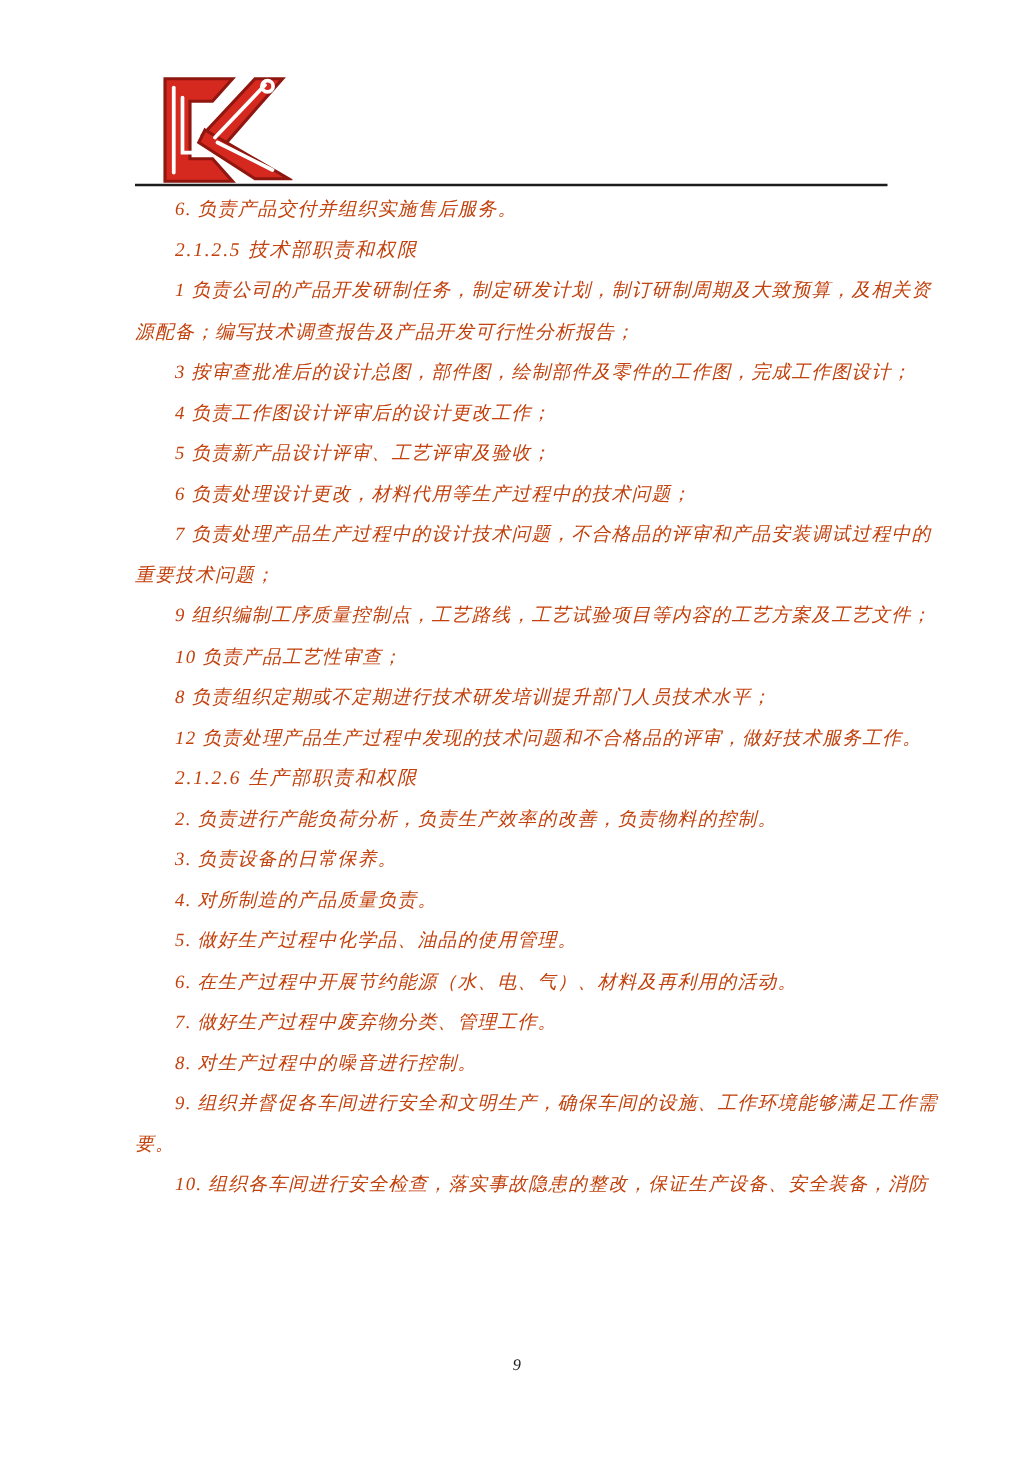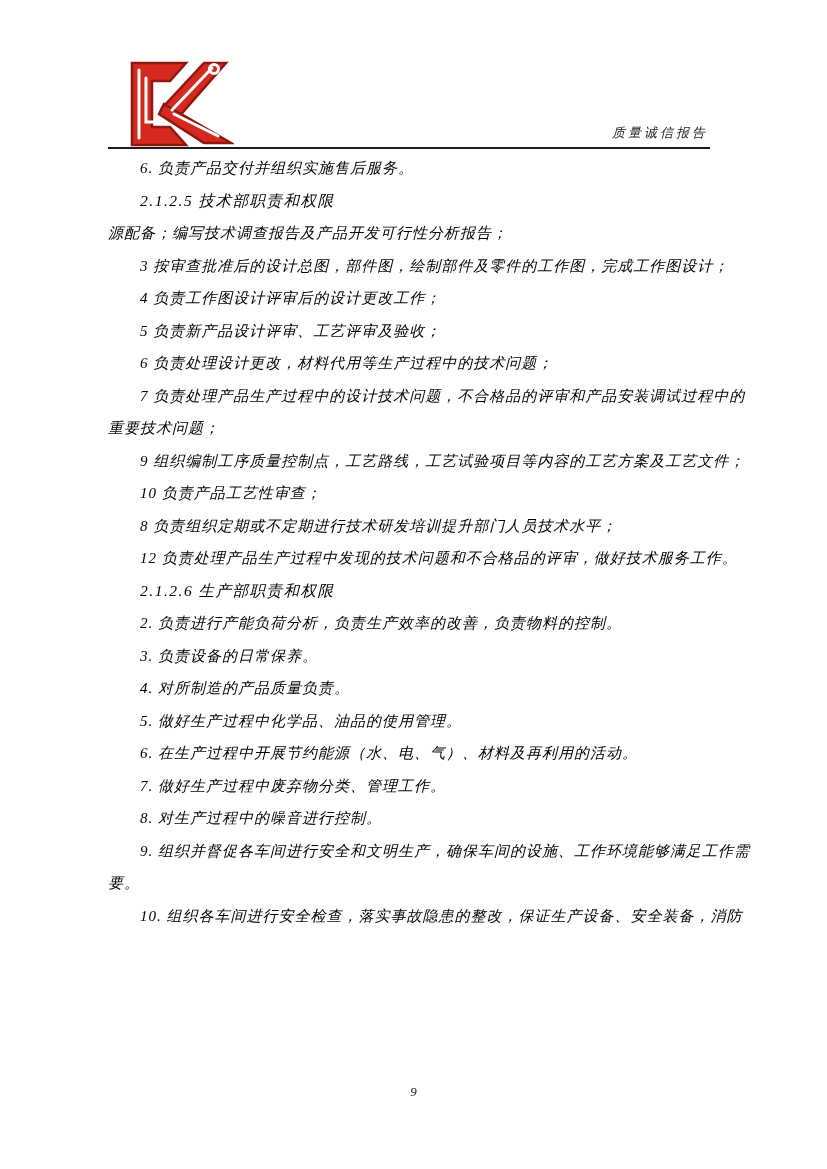--- a/index.html
+++ b/index.html
@@ -26,21 +26,21 @@
   }
   .header-rule {
     position:absolute; left:108px; top:147px; width:602px;
     border-top:2px solid #1c1c1c;
     height:0;
   }
   .body-text {
     position:absolute; left:108px; top:152px; width:612px;
     font-size:15px;
     font-style:italic;
-    color:#000000;
+    color:#c2410c;
     letter-spacing:1px;
   }
   .line {
     height:32.5px;
     line-height:32.5px;
     white-space:nowrap;
   }
   .line.indent { padding-left:32px; }
   .line.heading {
     font-weight:normal;
@@ -71,26 +71,26 @@
     </g>
     <g stroke="#ffffff" stroke-width="3" fill="none" stroke-linecap="round">
       <path d="M11,10 V78"></path>
       <path d="M18,18 V62 H30"></path>
       <path d="M44,50 L84,8"></path>
       <path d="M46,54 L90,76"></path>
     </g>
     <circle cx="86" cy="9" r="4.5" fill="none" stroke="#ffffff" stroke-width="3"></circle>
   </svg>
 
-  <div class="header-title">质量诚信报告</div>
   <div class="header-rule"></div>
 
   <div class="body-text" id="doc-body">
       <div class="line indent">6. 负责产品交付并组织实施售后服务。</div>
       <div class="line indent heading">2.1.2.5 技术部职责和权限</div>
+      <div class="line indent">1 负责公司的产品开发研制任务，制定研发计划，制订研制周期及大致预算，及相关资</div>
       <div class="line">源配备；编写技术调查报告及产品开发可行性分析报告；</div>
       <div class="line indent">3 按审查批准后的设计总图，部件图，绘制部件及零件的工作图，完成工作图设计；</div>
       <div class="line indent">4 负责工作图设计评审后的设计更改工作；</div>
       <div class="line indent">5 负责新产品设计评审、工艺评审及验收；</div>
       <div class="line indent">6 负责处理设计更改，材料代用等生产过程中的技术问题；</div>
       <div class="line indent">7 负责处理产品生产过程中的设计技术问题，不合格品的评审和产品安装调试过程中的</div>
       <div class="line">重要技术问题；</div>
       <div class="line indent">9 组织编制工序质量控制点，工艺路线，工艺试验项目等内容的工艺方案及工艺文件；</div>
       <div class="line indent">10 负责产品工艺性审查；</div>
       <div class="line indent">8 负责组织定期或不定期进行技术研发培训提升部门人员技术水平；</div>

